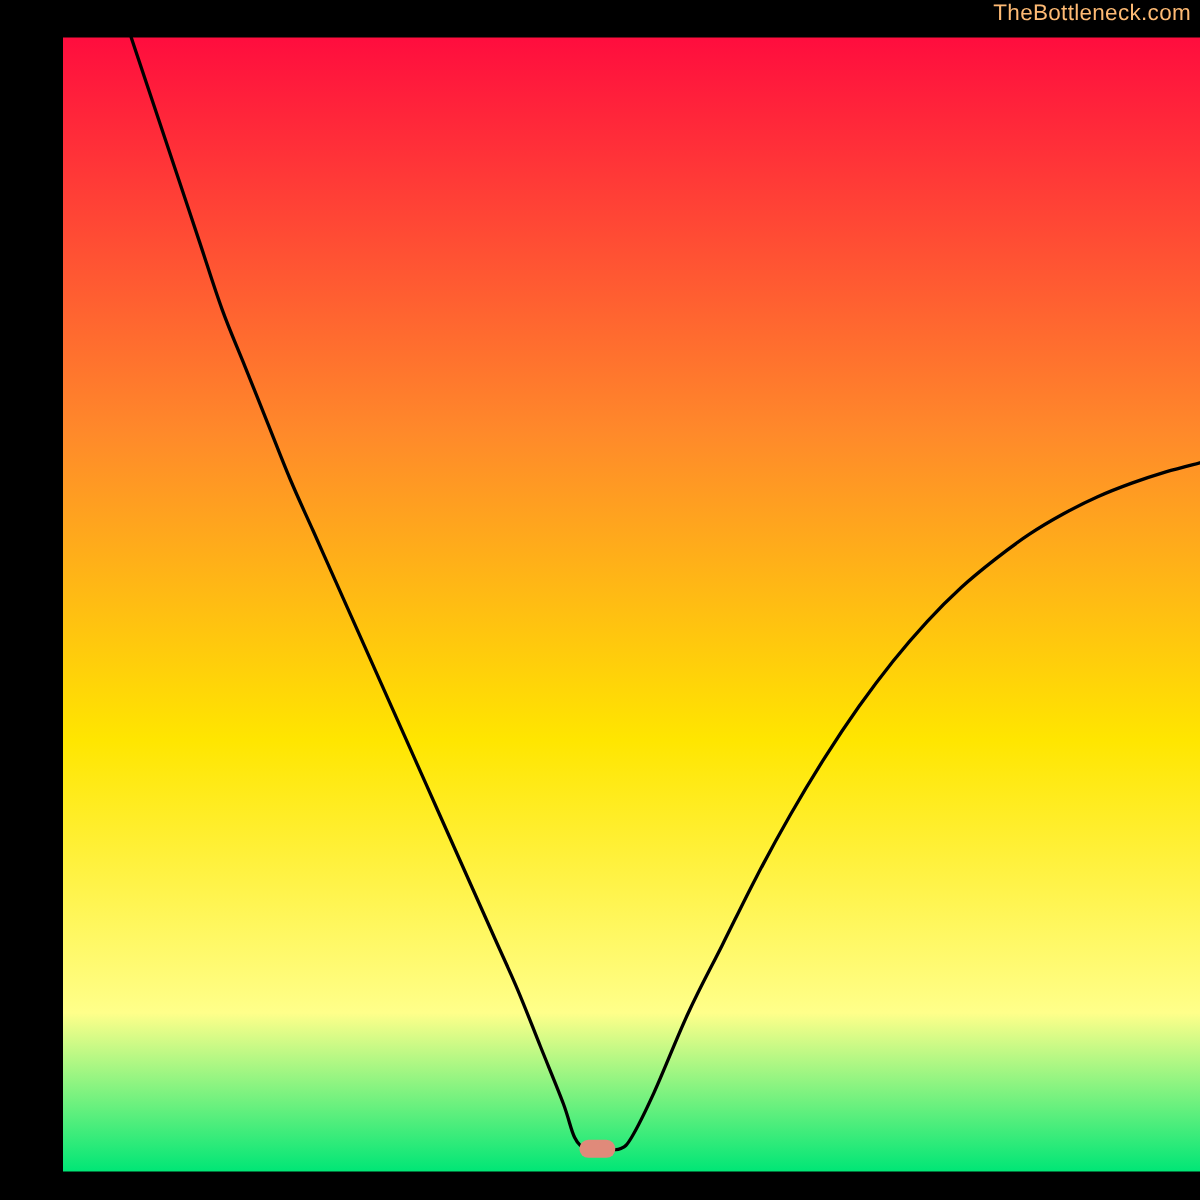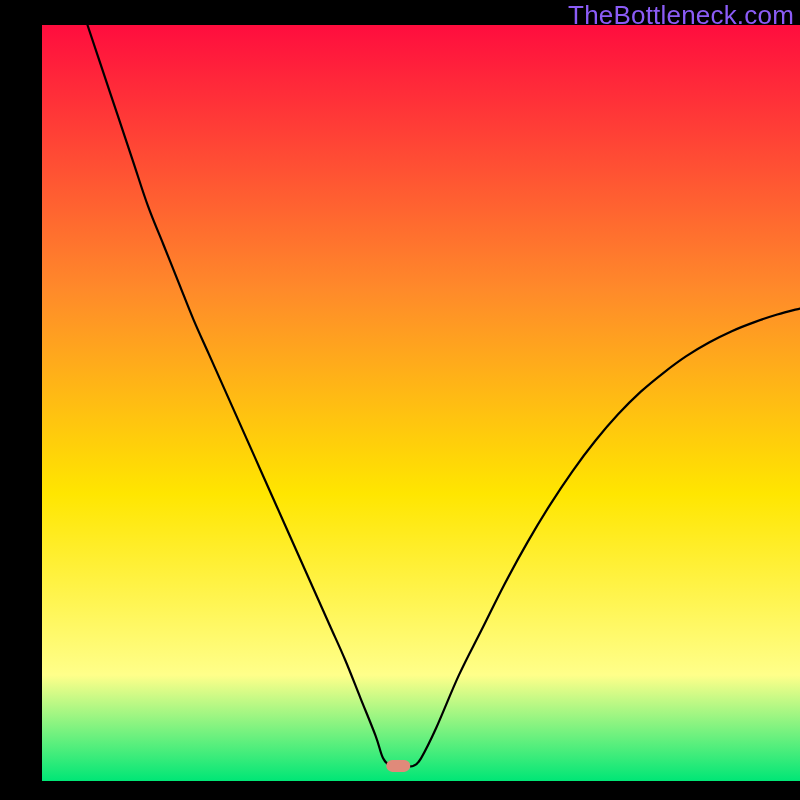--- a/index.html
+++ b/index.html
@@ -13,22 +13,22 @@
   .chart-wrap {
     position: relative;
     width: 800px;
     height: 800px;
     background: #000;
   }
   .watermark {
     position: absolute;
     top: 0;
     right: 6px;
-    color: #8b5cf6;
-    font-size: 26px;
+    color: #fdba74;
+    font-size: 15px;
     font-weight: 400;
     z-index: 5;
     letter-spacing: 0.2px;
   }
   svg {
     position: absolute;
     top: 0;
     left: 0;
   }
 </style>

